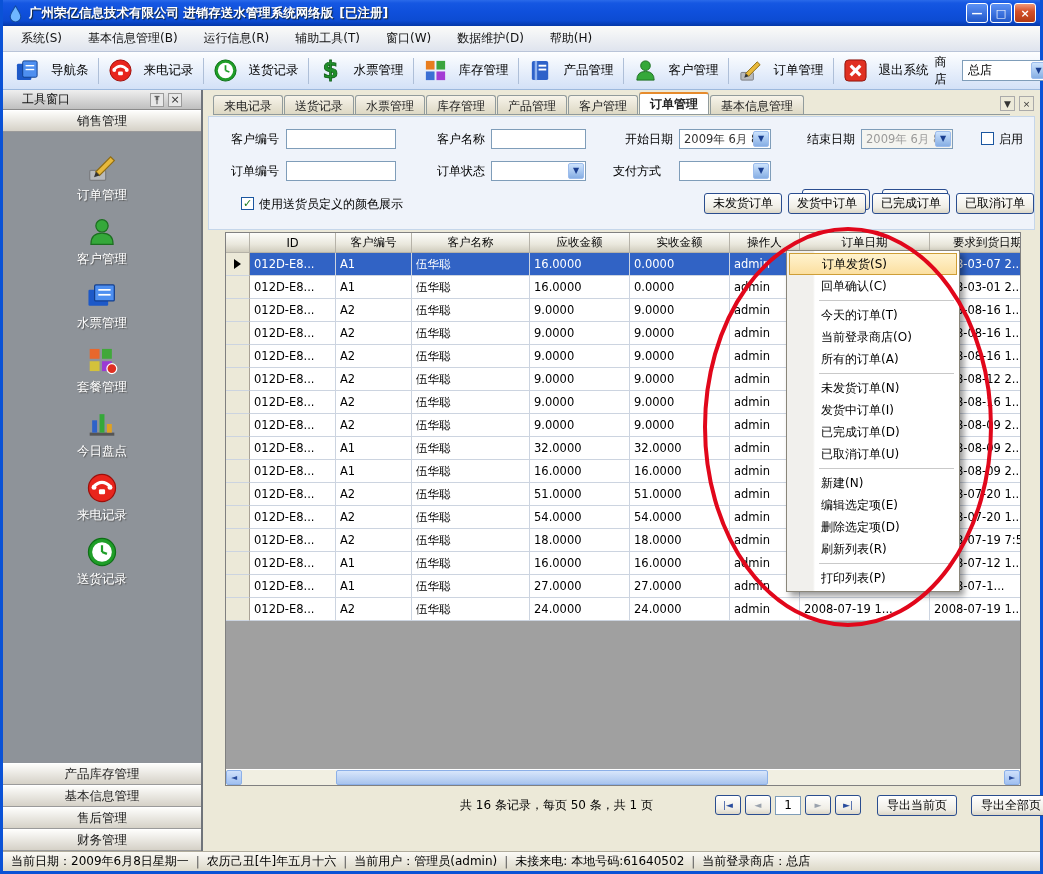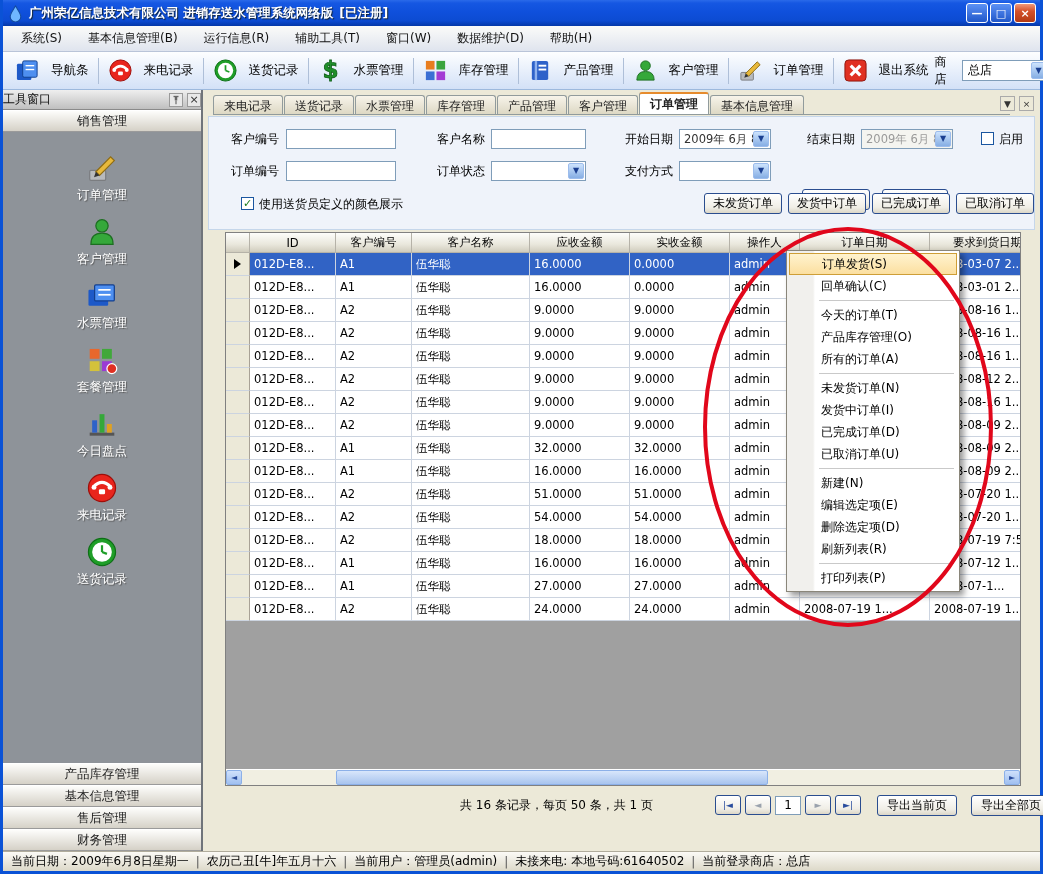--- a/index.html
+++ b/index.html
@@ -34,21 +34,21 @@
   .tool-sep { width:1px; height:26px; background:#aebfd8; margin:0 3px; }
   .store-box { margin-left:auto; display:flex; align-items:center; gap:6px; padding-right:4px; }
   .store-select { width:96px; height:21px; background:#fff; border:1px solid #7F9DB9; display:flex; align-items:center; position:relative; padding-left:5px; }
   .combo-btn { position:absolute; right:1px; top:1px; bottom:1px; width:16px;
     background:linear-gradient(#cde3fd,#86aee4); border:1px solid #9cbcec; border-radius:2px;
     color:#1b3f91; font-size:8px; display:flex; align-items:center; justify-content:center; }
 
   
   .main { display:flex; height:761px; }
   .sidebar { width:200px; background:#8E9399; display:flex; flex-direction:column; border-right:2px solid #6f747a; }
-  .side-caption { height:20px; background:linear-gradient(#efefef,#bfbfbf); display:flex; align-items:center; padding:0 0; font-size:12px; color:#111; border-bottom:1px solid #8a8a8a; }
+  .side-caption { height:20px; background:linear-gradient(#efefef,#bfbfbf); display:flex; align-items:center; padding:0 19px; font-size:12px; color:#111; border-bottom:1px solid #8a8a8a; }
   .caption-btns { margin-left:auto; display:flex; gap:4px; align-items:center; }
   .cap-btn { width:14px; height:14px; display:flex; align-items:center; justify-content:center; color:#333; font-size:11px; background:#e8e8e8; border:1px solid #9a9a9a; }
   .side-group-header, .side-group { height:22px; background:linear-gradient(#fdfdfb,#d5d1c7); border-top:1px solid #fff; border-bottom:1px solid #9a9a9a; display:flex; align-items:center; justify-content:center; color:#222; font-size:12.5px; }
   .side-items { flex:1; padding-top:18px; display:flex; flex-direction:column; align-items:center; gap:8px; overflow:hidden; }
   .side-item { width:120px; height:56px; display:flex; flex-direction:column; align-items:center; justify-content:center; cursor:default; }
   .side-icon svg { width:32px; height:32px; display:block; }
   .side-label { color:#fff; font-size:12.5px; margin-top:3px; text-shadow:1px 1px 1px #555; }
 
   
   .content { position:relative; flex:1; background:#ece9d8; }
@@ -390,21 +390,21 @@
         </div>
         <span class="chk" style="left:772px;top:15px;"></span>
         <span class="f-label" style="left:790px;top:12px;">启用</span>
 
         <span class="f-label" style="left:22px;top:44px;">订单编号</span>
         <input class="f-input" style="left: 77px; top: 44px; width: 110px;">
         <span class="f-label" style="left:228px;top:44px;">订单状态</span>
         <div class="combo" style="left:282px;top:44px;width:95px;">
           <span class="combo-btn">▼</span>
         </div>
-        <span class="f-label" style="left:416px;top:44px;">支付方式</span>
+        <span class="f-label" style="left:404px;top:44px;">支付方式</span>
         <div class="combo" style="left:470px;top:44px;width:92px;">
           <span class="combo-btn">▼</span>
         </div>
         <div class="xp-btn btn-abs" style="left:593px;top:44px;width:68px;">查询</div>
         <div class="xp-btn btn-abs" style="left:673px;top:44px;width:66px;">新建</div>
 
         <span class="chk" style="left:32px;top:80px;">✓</span>
         <span class="f-label" style="left:50px;top:77px;">使用送货员定义的颜色展示</span>
         <div class="status-btn-row" id="status-btn-row">
             <div class="xp-btn">未发货订单</div>
@@ -641,21 +641,21 @@
       <span class="status-seg">未接来电: 本地号码:61640502</span>
       <span class="status-sep">|</span>
       <span class="status-seg">当前登录商店：总店</span>
     </div>
 
   <div class="ctx-menu" id="ctx-items">
       <div class="ctx-item hl">订单发货(S)</div>
       <div class="ctx-item">回单确认(C)</div>
       <div class="ctx-sep"></div>
       <div class="ctx-item">今天的订单(T)</div>
-      <div class="ctx-item">产品库存管理(O)</div>
+      <div class="ctx-item">当前登录商店(O)</div>
       <div class="ctx-item">所有的订单(A)</div>
       <div class="ctx-sep"></div>
       <div class="ctx-item">未发货订单(N)</div>
       <div class="ctx-item">发货中订单(I)</div>
       <div class="ctx-item">已完成订单(D)</div>
       <div class="ctx-item">已取消订单(U)</div>
       <div class="ctx-sep"></div>
       <div class="ctx-item">新建(N)</div>
       <div class="ctx-item">编辑选定项(E)</div>
       <div class="ctx-item">删除选定项(D)</div>

